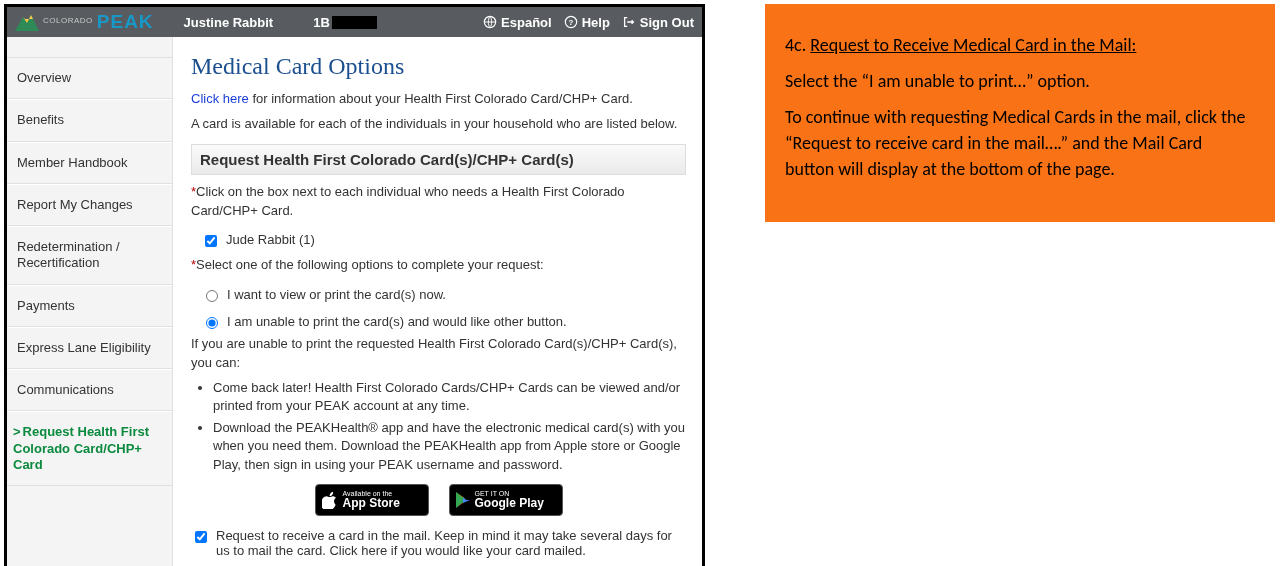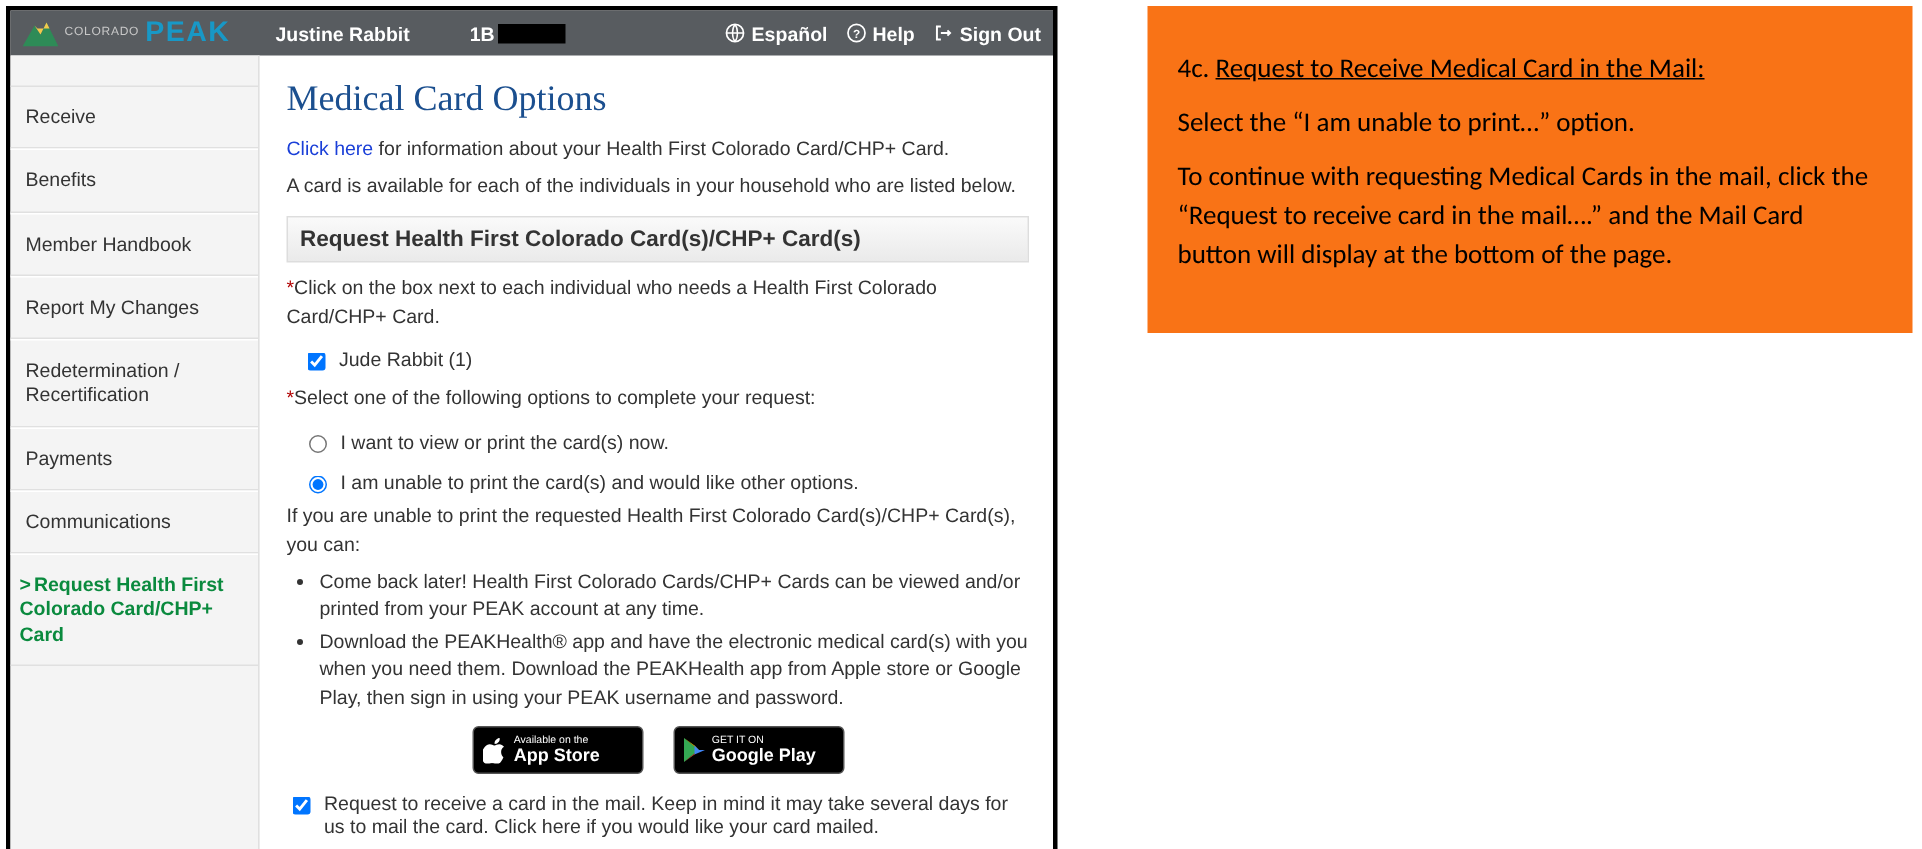--- a/index.html
+++ b/index.html
@@ -232,26 +232,27 @@
       <span class="top-link">
         <svg viewBox="0 0 16 16">
             <path d="M6 3h-3v10h3M6 8h7m-2 -2 2 2 -2 2" stroke="#fff" stroke-width="1.5" fill="none"></path>
           </svg>
         <span>Sign Out</span>
       </span>
     </div>
 
     <div class="app-body">
       <div class="sidebar">
-        <div class="side-item">Receive</div>
+        <div class="side-item">Overview</div>
         <div class="side-item">Benefits</div>
         <div class="side-item">Member Handbook</div>
         <div class="side-item">Report My Changes</div>
         <div class="side-item">Redetermination / Recertification</div>
         <div class="side-item">Payments</div>
+        <div class="side-item">Express Lane Eligibility</div>
         <div class="side-item">Communications</div>
         <div class="side-item active">
           <span class="chev">&gt;</span><span>Request Health First Colorado Card/CHP+ Card</span>
         </div>
       </div>
 
       <div class="content">
         <h1 class="title">Medical Card Options</h1>
         <p class="intro">
           <span class="link">Click here</span><span> for information about your Health First Colorado Card/CHP+ Card.</span>
@@ -269,21 +270,21 @@
 
         <div class="block">
           <span class="req">*</span><span>Select one of the following options to complete your request:</span>
         </div>
         <div class="rb-row">
           <input type="radio" name="opt" style="">
           <span>I want to view or print the card(s) now.</span>
         </div>
         <div class="rb-row">
           <input type="radio" name="opt" checked="" style="">
-          <span>I am unable to print the card(s) and would like other options.</span>
+          <span>I am unable to print the card(s) and would like other button.</span>
         </div>
 
         <p class="block">If you are unable to print the requested Health First Colorado Card(s)/CHP+ Card(s), you can:</p>
         <ul class="bullets">
           <li>Come back later! Health First Colorado Cards/CHP+ Cards can be viewed and/or printed from your PEAK account at any time.</li>
           <li>Download the PEAKHealth® app and have the electronic medical card(s) with you when you need them. Download the PEAKHealth app from Apple store or Google Play, then sign in using your PEAK username and password.</li>
         </ul>
 
         <div class="stores">
           <div class="store-badge">

